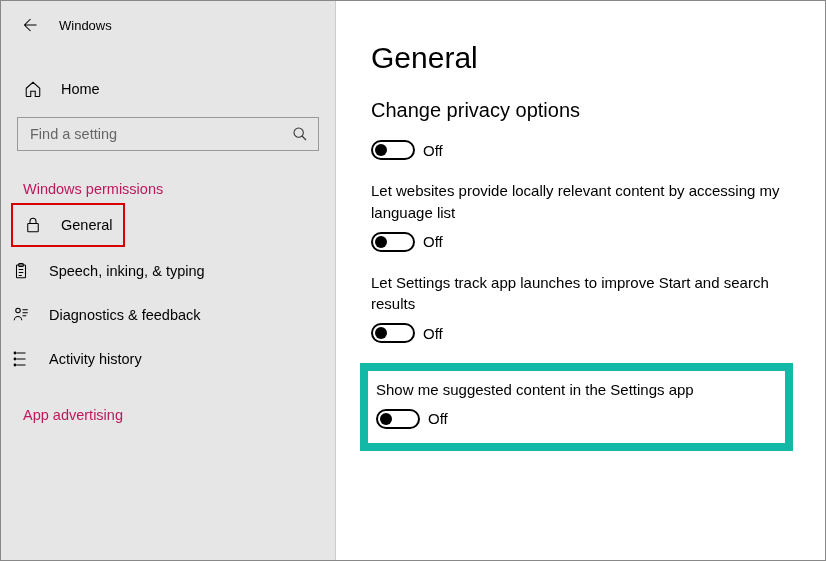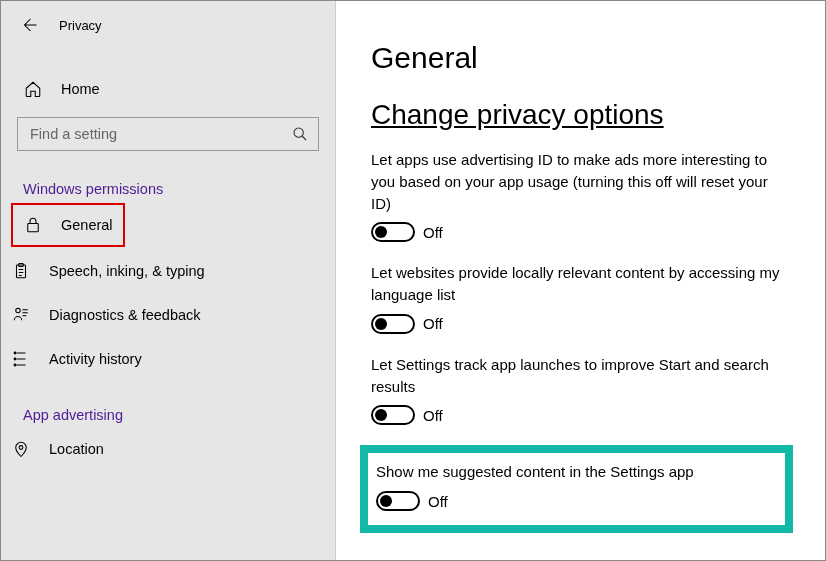--- a/index.html
+++ b/index.html
@@ -63,32 +63,32 @@
   }
   .search-input::placeholder { color: #666; }
   .search-icon { width: 16px; height: 16px; color: #333; }
   .section-label {
     padding: 16px 22px 8px 22px;
     font-weight: 600;
     font-size: 15px;
   }
   .group-label {
     padding: 26px 14px 4px 22px;
-    color: #4c1d95; font-size: 14.5px;
+    color: #be185d; font-size: 14.5px;
   }
   .nav-item {
     display: flex; align-items: center;
     padding: 12px 10px;
     cursor: pointer;
     font-size: 14.5px;
   }
   .nav-item.selected { background: #e6e6e6; }
   .highlight-red { border: 2px solid #d80000; }
   .page-title { font-size: 30px; font-weight: 400; margin: 0 0 24px 0; }
-  .subhead { font-size: 28px; font-weight: 400; margin: 0 0 18px 0; text-decoration: underline; }
+  .subhead { font-size: 20px; font-weight: 400; margin: 0 0 18px 0; }
   .setting { margin-bottom: 20px; }
   .setting-desc { font-size: 15px; line-height: 1.45; margin-bottom: 8px; }
   .toggle-row { display: flex; align-items: center; gap: 8px; }
   .toggle {
     width: 44px; height: 20px; border: 2px solid #000; border-radius: 12px;
     position: relative; background: #fff; cursor: pointer;
   }
   .toggle .knob {
     position: absolute; left: 2px; top: 2px; width: 12px; height: 12px;
     background: #000; border-radius: 50%;
@@ -104,21 +104,21 @@
 <body>
 
 <div class="app">
   <aside class="sidebar">
     <div class="topbar">
       <div class="back-btn">
         <svg width="18" height="18" viewBox="0 0 24 24" fill="none" stroke="#000" stroke-width="1.4">
             <path d="M14 4l-8 8 8 8M6 12h16"></path>
           </svg>
       </div>
-      <span class="app-title">Privacy</span>
+      <span class="app-title">Windows</span>
     </div>
 
     <div class="home-row">
       <span class="icon">
         <svg width="18" height="18" viewBox="0 0 24 24" fill="none" stroke="#000" stroke-width="1.4">
             <path d="M3 11l9-8 9 8v10a1 1 0 0 1-1 1h-5v-7h-6v7H4a1 1 0 0 1-1-1z"></path>
           </svg>
       </span>
       <span class="home-label">Home</span>
     </div>
@@ -177,37 +177,27 @@
             <circle cx="4" cy="4" r="1.2" fill="#000"></circle>
             <circle cx="4" cy="12" r="1.2" fill="#000"></circle>
             <circle cx="4" cy="20" r="1.2" fill="#000"></circle>
           </svg>
       </span>
       <span>Activity history</span>
     </div>
 
     <div class="group-label">App advertising</div>
 
-    <div class="nav-item">
-      <span class="icon">
-        <svg width="18" height="18" viewBox="0 0 24 24" fill="none" stroke="#000" stroke-width="1.4">
-            <path d="M12 22s7-7 7-12a7 7 0 0 0-14 0c0 5 7 12 7 12z"></path>
-            <circle cx="12" cy="10" r="2.5"></circle>
-          </svg>
-      </span>
-      <span>Location</span>
-    </div>
   </aside>
 
   <main class="main">
     <h1 class="page-title">General</h1>
     <h2 class="subhead">Change privacy options</h2>
 
     <div class="setting">
-      <div class="setting-desc">Let apps use advertising ID to make ads more interesting to you based on your app usage (turning this off will reset your ID)</div>
       <div class="toggle-row">
         <div class="toggle">
             <div class="knob"></div>
           </div>
         <span class="toggle-label">Off</span>
       </div>
     </div>
 
     <div class="setting">
       <div class="setting-desc">Let websites provide locally relevant content by accessing my language list</div>

